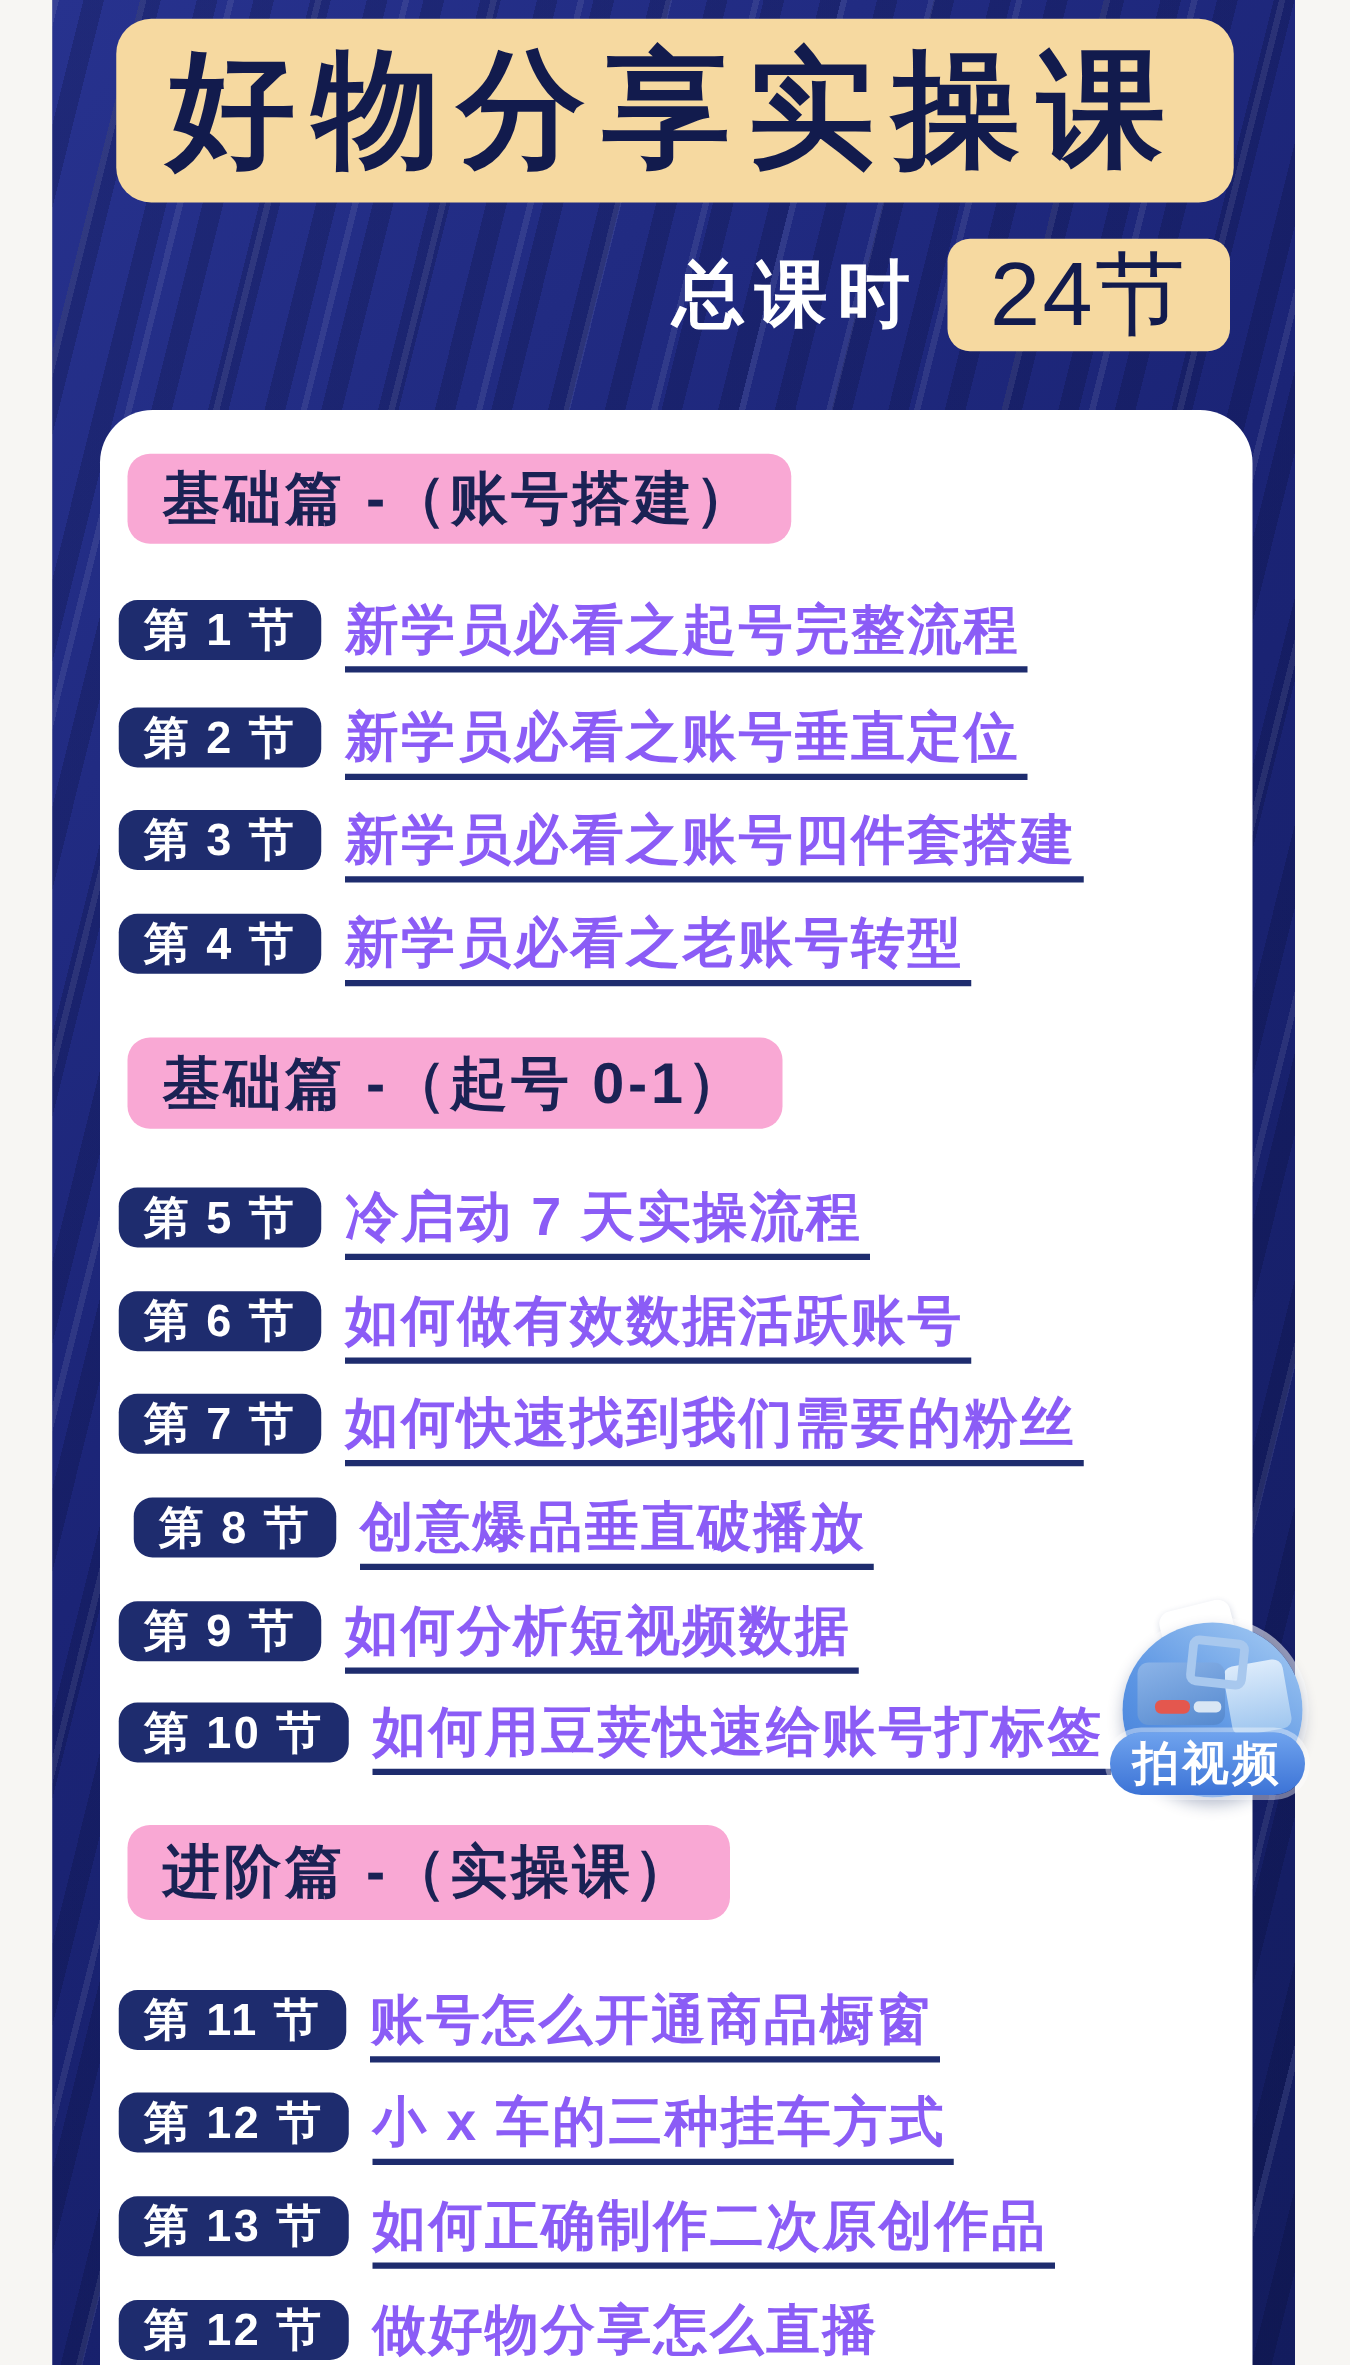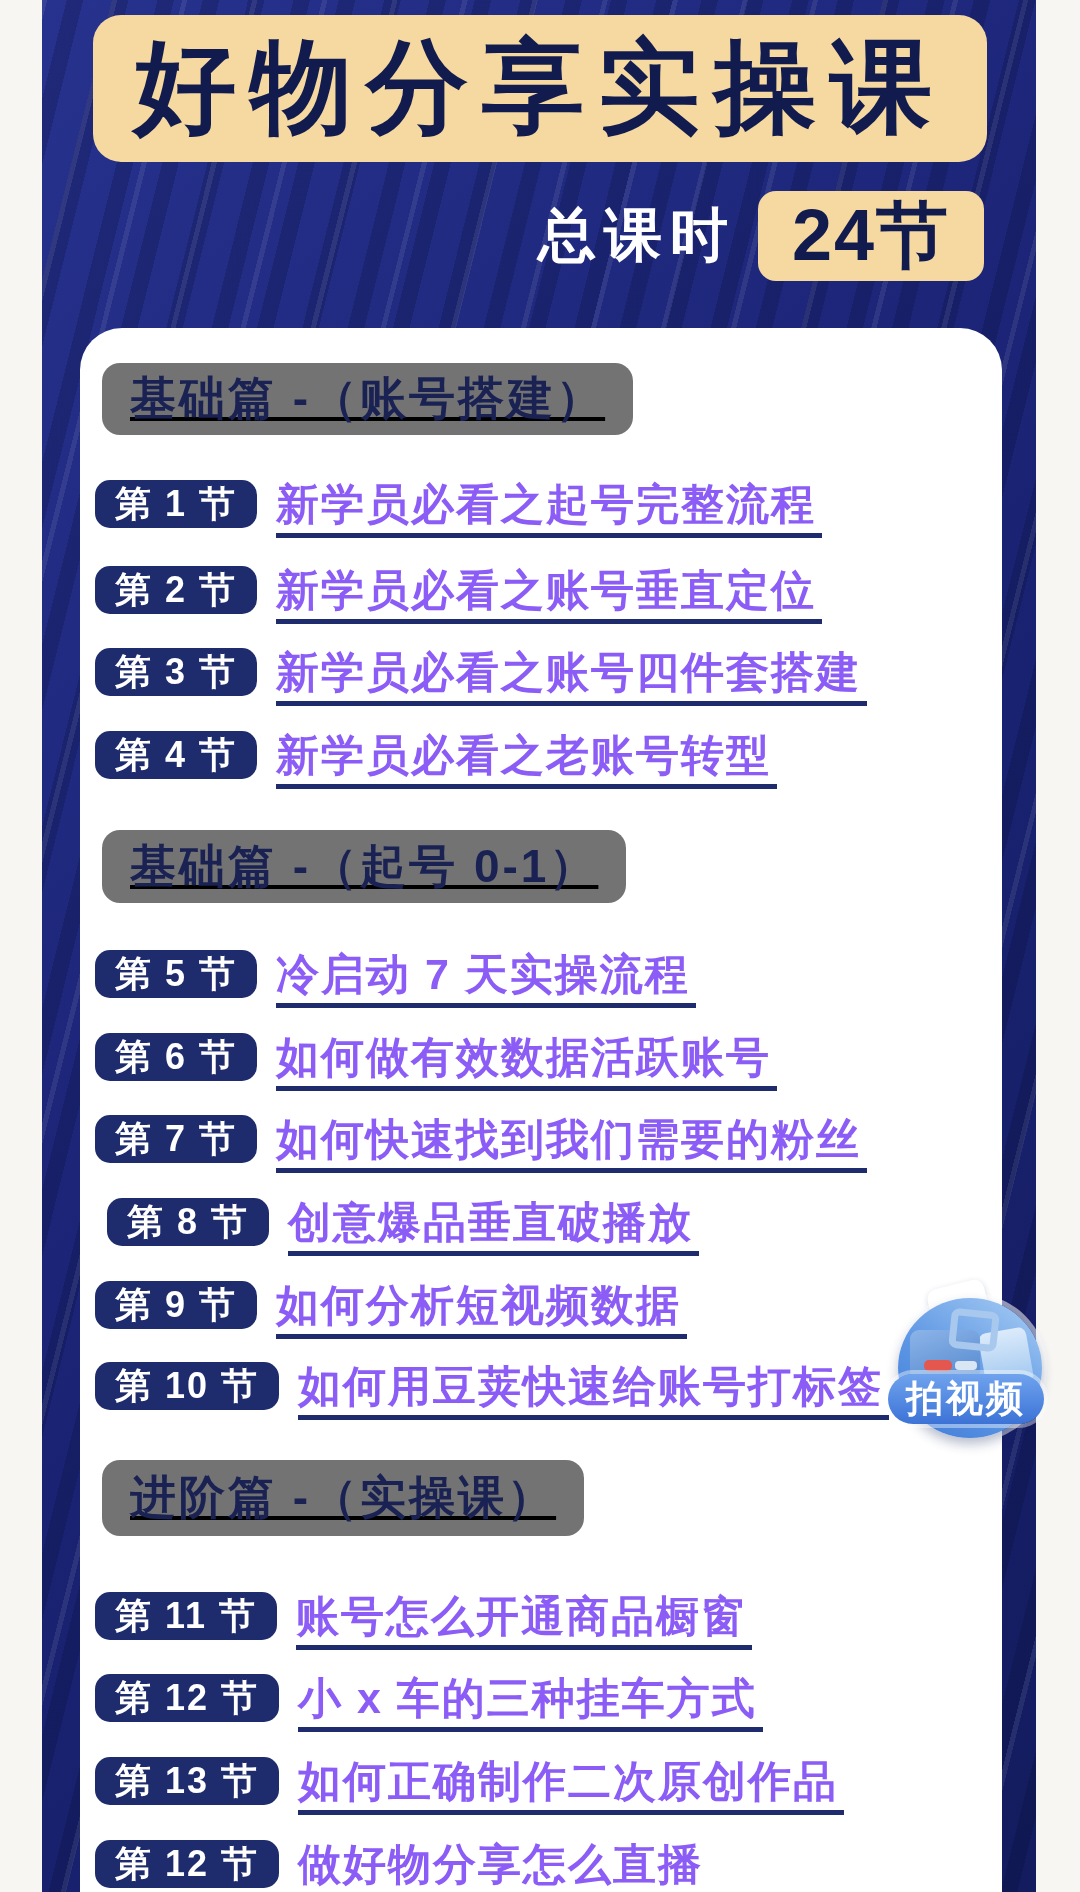--- a/index.html
+++ b/index.html
@@ -32,30 +32,30 @@
     position:absolute;top:190px;right:52px;height:92px;
     display:flex;align-items:center;gap:22px;
   }
   .total-label{
     color:#ffffff;font-size:58px;font-weight:bold;letter-spacing:8px;white-space:nowrap;
   }
   .total-badge{
     height:90px;background:#f6d9a0;border-radius:18px;padding:0 34px;
     display:flex;align-items:center;justify-content:center;
   }
-  .total-badge span{font-size:72px;font-weight:700;color:#121b4d;letter-spacing:2px;white-space:nowrap;}
+  .total-badge span{font-size:72px;font-weight:400;color:#121b4d;letter-spacing:2px;white-space:nowrap;}
   
   .card{
     position:absolute;left:38px;top:328px;width:922px;height:1564px;
     background:#ffffff;border-radius:42px 42px 0 0;overflow:hidden;
   }
   .pill{
     position:absolute;left:22px;height:72px;
-    background:#737373;border-radius:18px;padding:0 28px;
-    display:flex;align-items:center;text-decoration:underline;
+    background:#f9a8d4;border-radius:18px;padding:0 28px;
+    display:flex;align-items:center;
   }
   .pill span{font-size:46px;font-weight:bold;color:#1a2254;letter-spacing:3px;white-space:nowrap;}
   .row{
     position:absolute;left:15px;
     display:flex;align-items:flex-start;gap:19px;white-space:nowrap;
   }
   .badge{
     background:#1e2c6e;color:#ffffff;
     font-size:36px;font-weight:bold;letter-spacing:2px;
     height:48px;line-height:48px;padding:0 20px;border-radius:15px;
@@ -98,21 +98,21 @@
     position:absolute;left:12px;top:32px;width:70px;height:50px;border-radius:9px;
     background:linear-gradient(160deg,#8cb4e8,#5589cf);
   }
   .bag-chip-red{
     position:absolute;left:14px;top:30px;width:28px;height:11px;border-radius:5px;background:#e4574e;
   }
   .bag-chip-gray{
     position:absolute;left:45px;top:31px;width:22px;height:9px;border-radius:4px;background:#d9e6f4;
   }
   .fab-pill{
-    position:absolute;left:0;top:90px;width:156px;height:50px;border-radius:26px;
+    position:absolute;left:0;top:102px;width:156px;height:50px;border-radius:26px;
     background:linear-gradient(180deg,#6fa3ee,#3c73d6);
     box-shadow:0 0 0 4px rgba(255,255,255,.4);
     display:flex;align-items:center;justify-content:center;cursor:pointer;
   }
   .fab-pill span{color:#ffffff;font-size:37px;font-weight:bold;letter-spacing:3px;white-space:nowrap;}
   
   .gutter{position:absolute;top:0;height:1892px;background:#f7f6f3;}
   .gutter-left{left:0;width:42px;}
   .gutter-right{left:1036px;width:44px;}
 </style>

